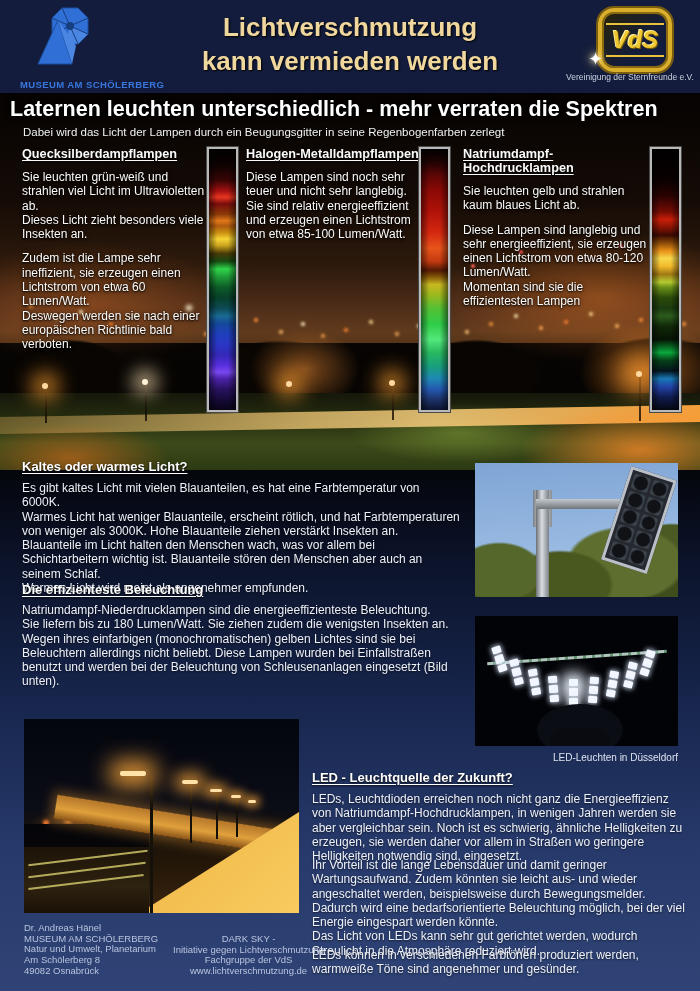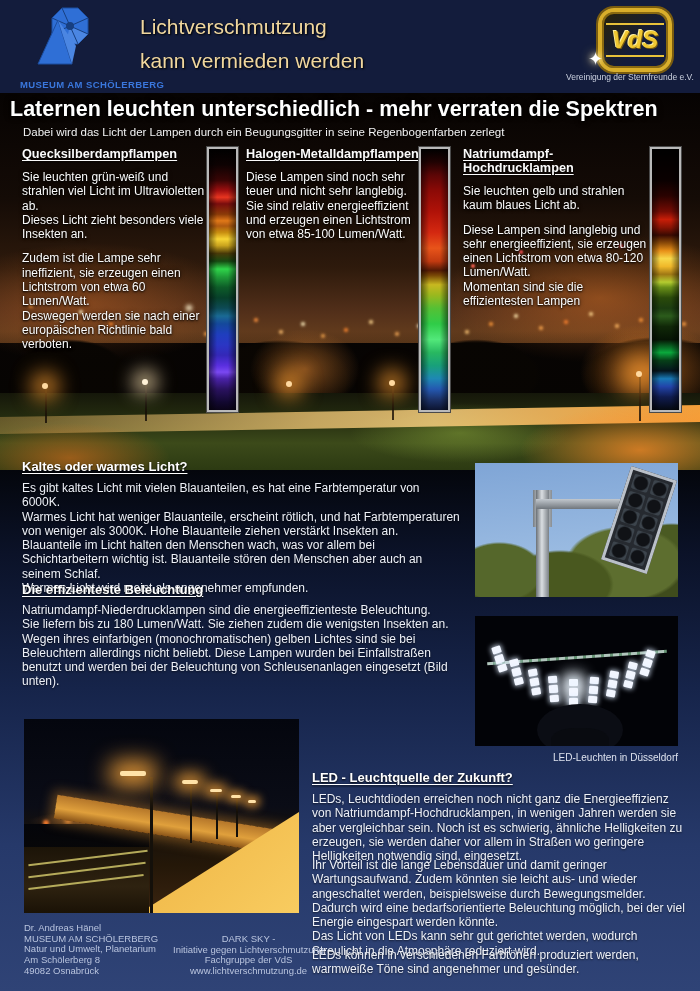--- a/index.html
+++ b/index.html
@@ -3,22 +3,22 @@
 <meta charset="utf-8">
 <style>
   html,body{margin:0;padding:0;background:#222;}
   #poster{position:relative;width:700px;height:991px;overflow:hidden;
           font-family:"Liberation Sans",sans-serif;background:#0b1228;}
   
   .header{position:absolute;left:0;top:0;width:700px;height:93px;background:#131c3c;}
   .museum-logo{position:absolute;left:32px;top:6px;width:64px;height:64px;}
   .museum-label{position:absolute;left:20px;top:79px;font-size:9.5px;font-weight:bold;
                 color:#3a77dd;letter-spacing:.4px;}
-  .title{position:absolute;left:140px;top:10px;width:420px;
-         color:#f0d79e;font-weight:normal;font-size:21px;line-height:34px;
+  .title{position:absolute;left:140px;top:10px;width:420px;text-align:center;
+         color:#f0d79e;font-weight:bold;font-size:26px;line-height:34px;
          text-shadow:1px 1px 2px #000;}
   .vds{position:absolute;left:598px;top:8px;width:66px;height:56px;border-radius:16px;
        border:4px solid #d9ae2a;box-shadow:0 0 0 2px #7a5c0e, inset 0 0 0 2px #8a6a10;
        background:linear-gradient(135deg,#2a2408,#131c3c 60%);display:flex;align-items:center;justify-content:center;}
   .vds-inner{border-top:2px solid #e8c23a;border-bottom:2px solid #e8c23a;padding:1px 6px;
        font-size:24px;font-weight:bold;font-style:italic;color:#f0c832;
        text-shadow:1px 1px 0 #7a5c0e,-1px -1px 0 #fff2a0;}
   .sparkle{position:absolute;left:588px;top:48px;font-size:18px;color:#fff;
        text-shadow:0 0 6px #ffe, 0 0 12px #ffd760;}
   .vds-caption{position:absolute;left:560px;top:72px;width:140px;text-align:center;

